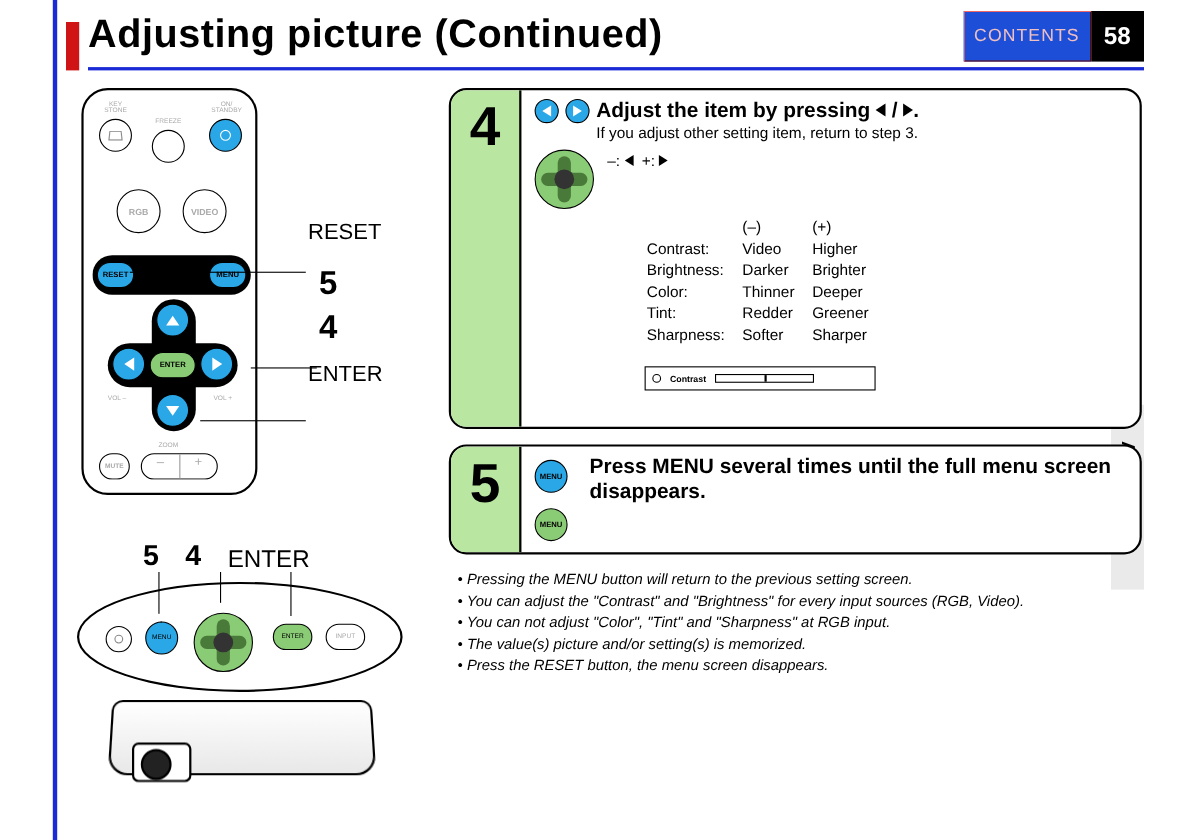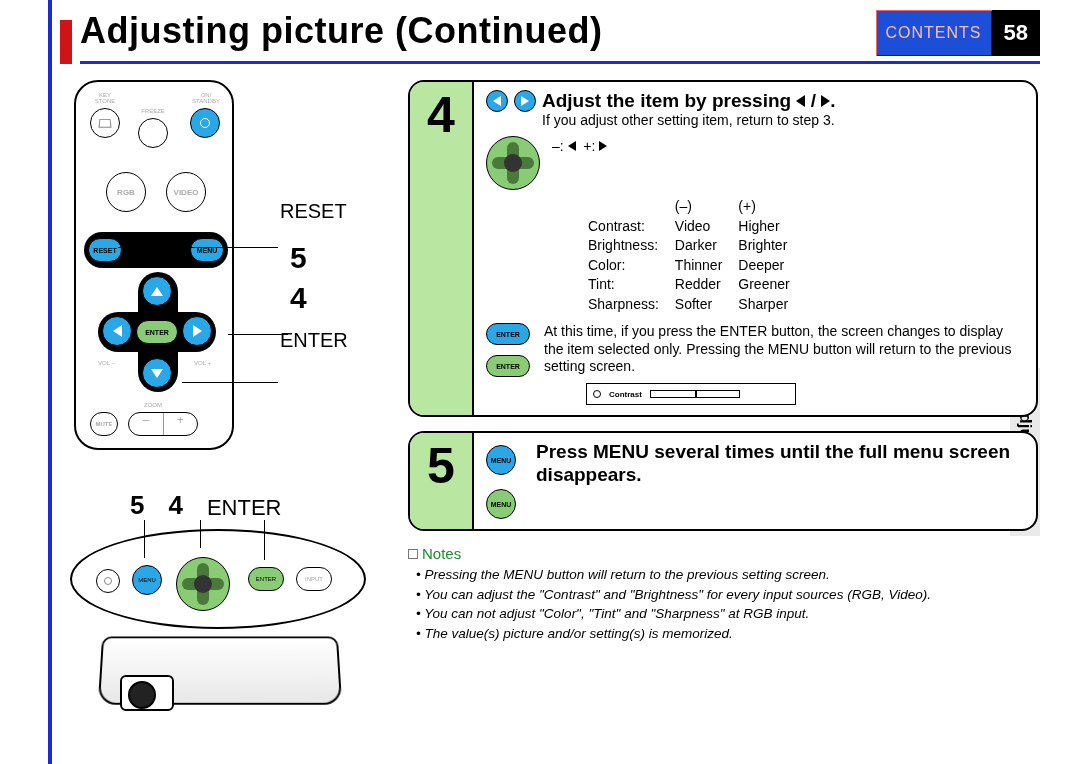--- a/index.html
+++ b/index.html
@@ -227,21 +227,21 @@
   .enter-pill {
     width:44px;height:22px;border:1.5px solid #000;border-radius:11px;background:#2aa7e6;display:flex;align-items:center;justify-content:center;font-size:7px;font-weight:bold;
   }
   .enter-pill.green{background:#8acb75;}
   .menu-circ {
     width:30px;height:30px;border:1.5px solid #000;border-radius:50%;background:#2aa7e6;display:flex;align-items:center;justify-content:center;font-size:7px;font-weight:bold;
   }
   .menu-circ.green{background:#8acb75;}
   .osd {
     margin-left: 100px;
-    margin-top:6px;
+    margin-top:18px;
     border:1px solid #000;
     width: 210px; height:22px;
     display:flex; align-items:center; gap:8px; padding:0 6px;
     font-size:8px;
   }
   .osd .bar{ flex:0 0 90px; height:8px; border:1px solid #000; position:relative;}
   .osd .bar::after{content:"";position:absolute;left:44px;top:0;bottom:0;width:2px;background:#000;}
   .notes-sec {
     margin-top: 10px;
     font-size: 13.5px;
@@ -421,27 +421,20 @@
               <td>Greener</td>
             </tr>
         <tr>
               <td>Sharpness:</td>
               <td>Softer</td>
               <td>Sharper</td>
             </tr>
       </tbody>
         </table>
 
-      <div style="display:flex;gap:14px;margin-top:8px">
-        <div style="display:flex;flex-direction:column;gap:10px;align-items:center">
-          <div class="enter-pill">ENTER</div>
-          <div class="enter-pill green">ENTER</div>
-        </div>
-        <div style="flex:1;font-size:14px;line-height:1.25">At this time, if you press the ENTER button, the screen changes to display the item selected only. Pressing the MENU button will return to the previous setting screen.</div>
-      </div>
 
       <div class="osd">
         <span style="width:8px;height:8px;border:1px solid #000;border-radius:50%;display:inline-block"></span>
         <span style="font-weight:bold">Contrast</span>
         <div class="bar"></div>
       </div>
     </div>
   </div>
 
   <div class="step">
@@ -449,25 +442,22 @@
     <div class="body" style="display:flex;gap:20px;align-items:flex-start">
       <div style="display:flex;flex-direction:column;gap:14px;align-items:center;padding-top:4px">
         <div class="menu-circ">MENU</div>
         <div class="menu-circ green">MENU</div>
       </div>
       <div class="heading" style="font-size:19px;line-height:1.2">Press MENU several times until the full menu screen disappears.</div>
     </div>
   </div>
 
   <div class="notes-sec">
-    <div class="nh">
-        <span class="sq"></span>
-        <span>Notes</span>
-      </div>
     <ul>
       <li>Pressing the MENU button will return to the previous setting screen.</li>
       <li>You can adjust the "Contrast" and "Brightness" for every input sources (RGB, Video).</li>
       <li>You can not adjust "Color", "Tint" and "Sharpness" at RGB input.</li>
       <li>The value(s) picture and/or setting(s) is memorized.</li>
+      <li>Press the RESET button, the menu screen disappears.</li>
     </ul>
   </div>
 
 </div>
 
 </body></html>

